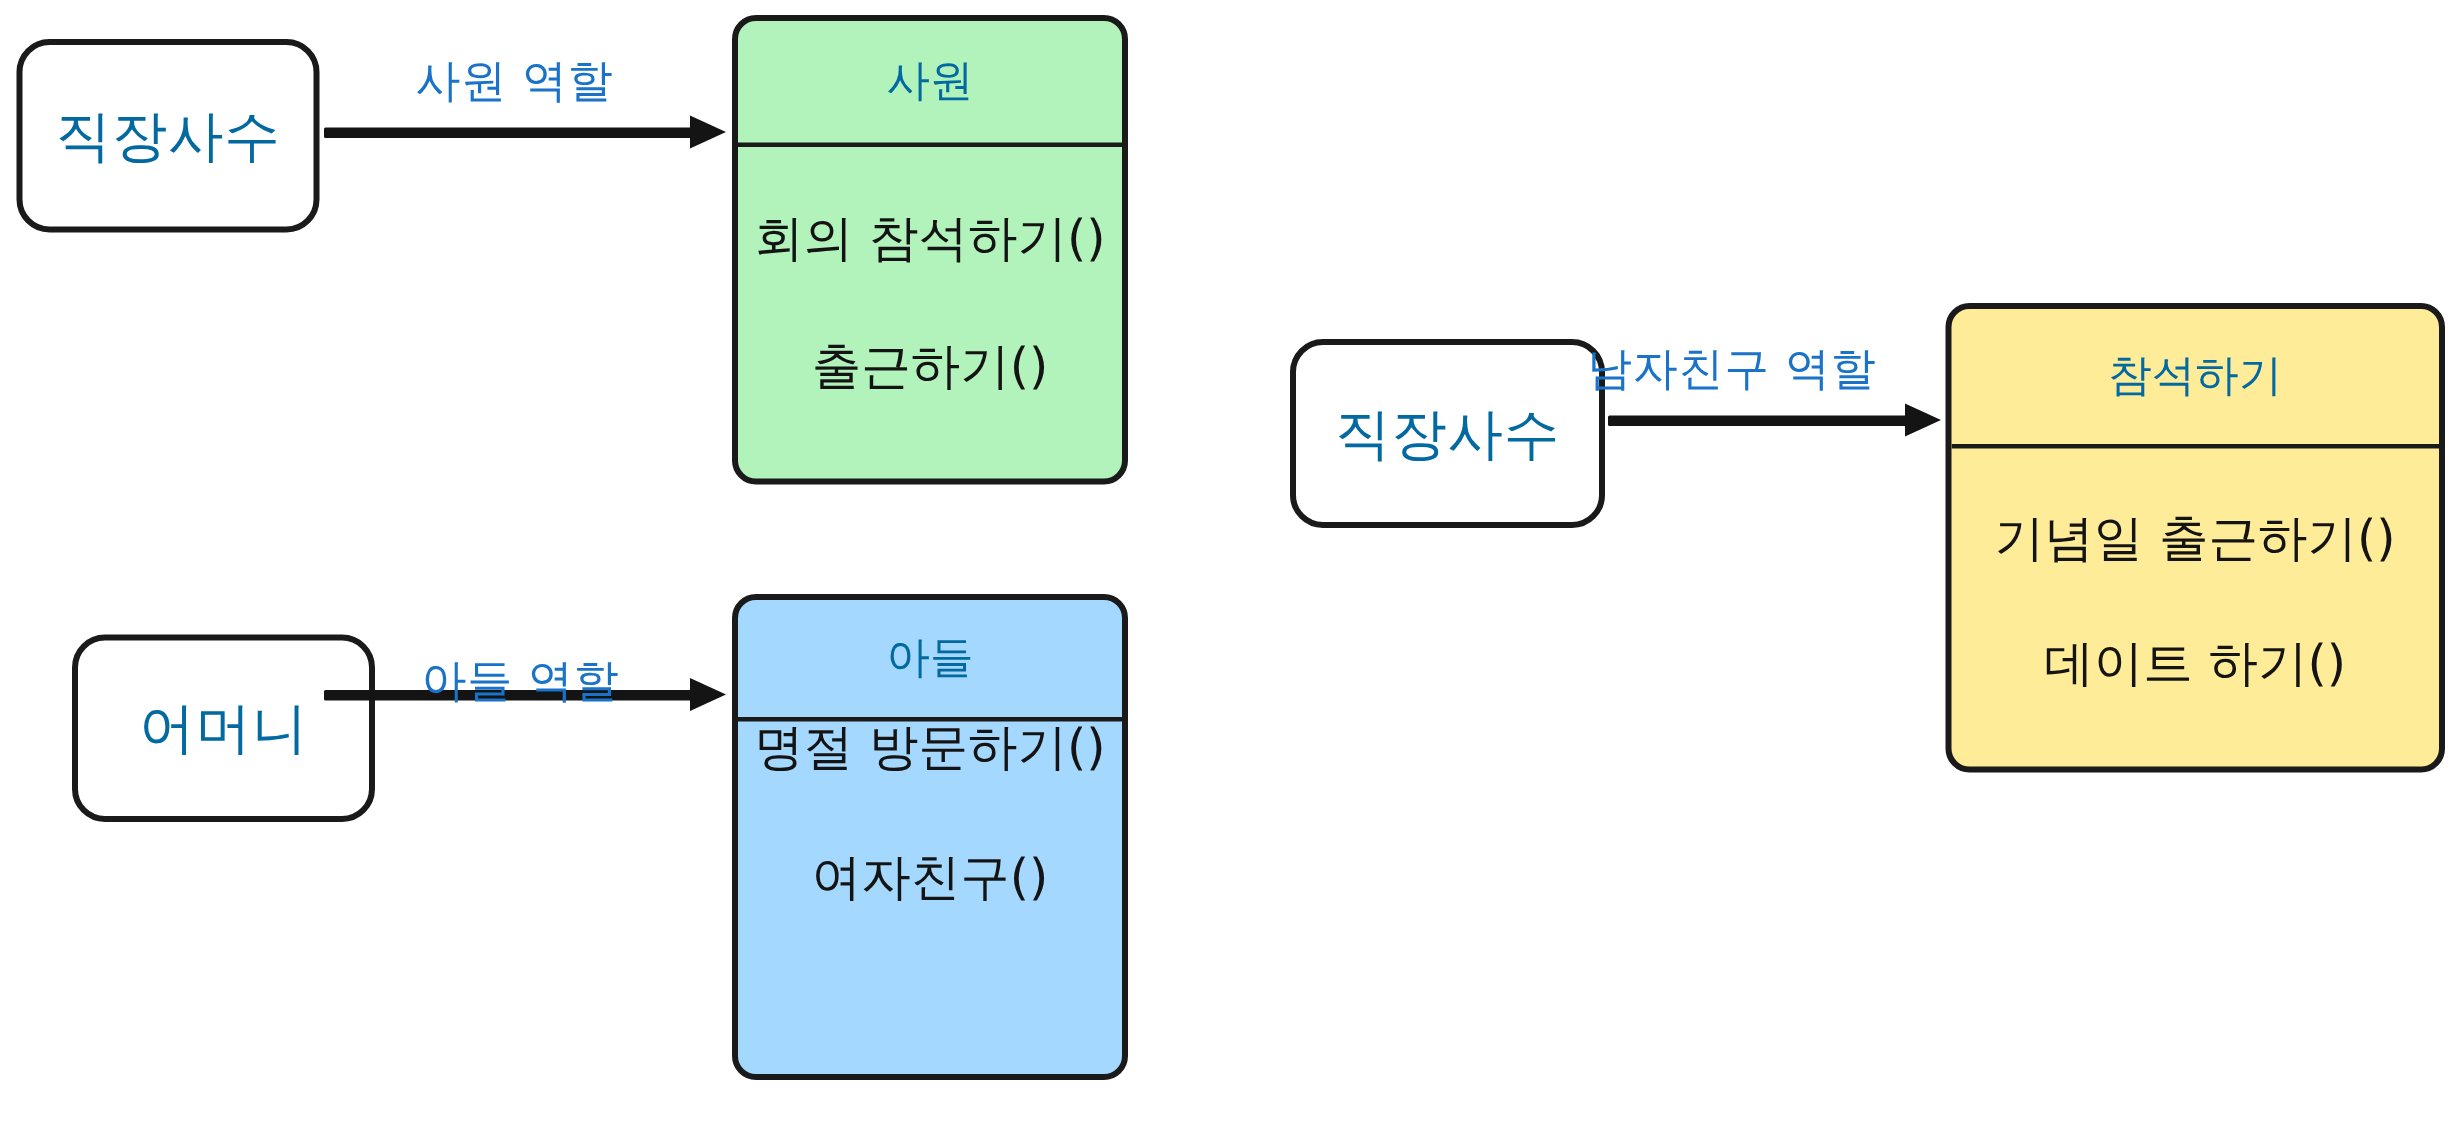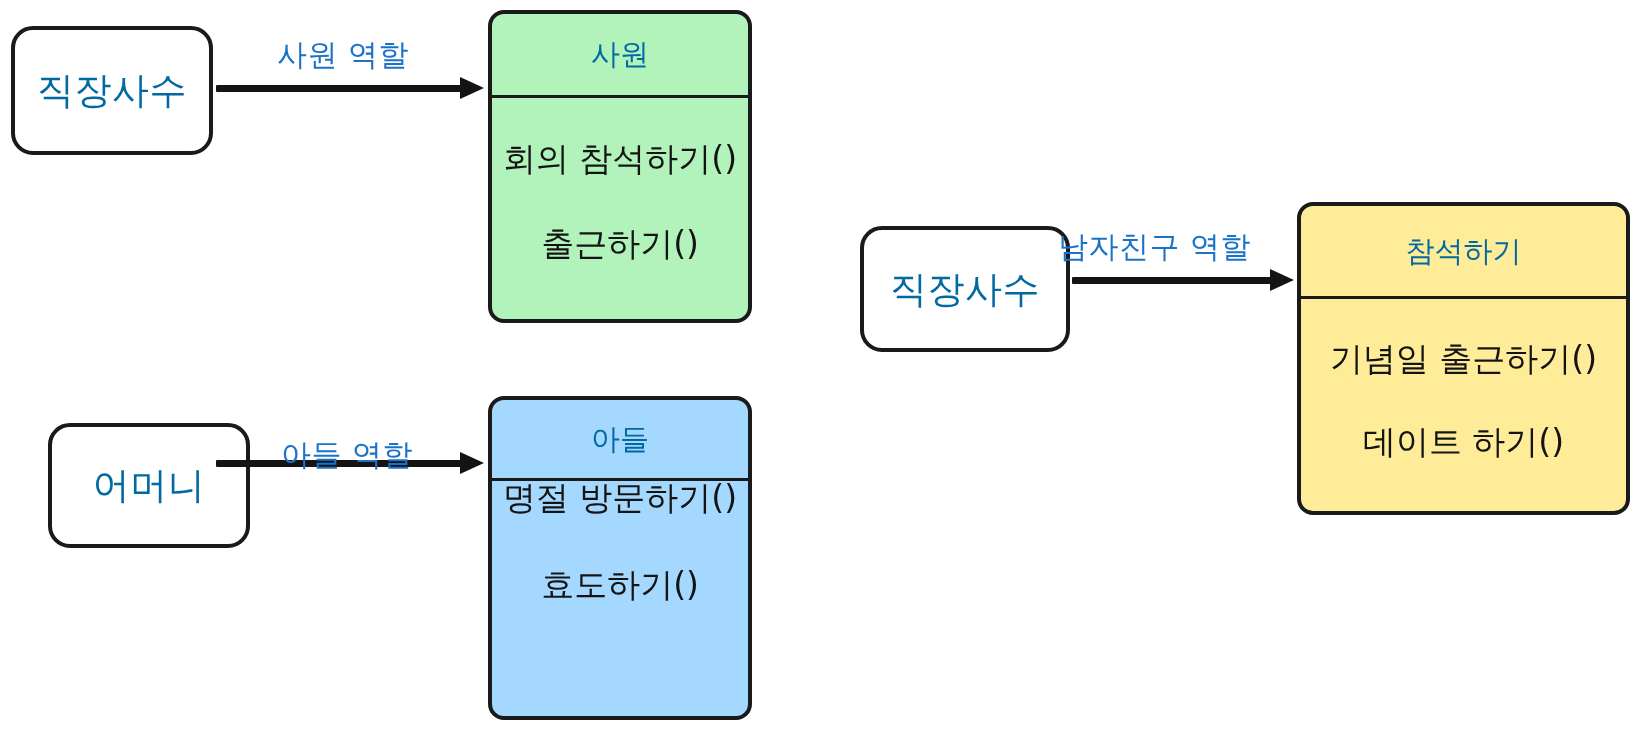--- a/index.html
+++ b/index.html
@@ -142,21 +142,21 @@
     <div class="arrow-head" style="left:244px;"></div>
   </div>
   <div class="edge-label" style="left:281px; top:440px;text-align:right;">아들 역할</div>
 
   <div class="class-box" style="left:488px; top:396px; width:264px; height:324px; background:#a5d8ff;">
     <div class="class-title" style="height:81px;">
       <span class="class-title-text">아들</span>
     </div>
     <div class="class-methods" style="gap:54px;">
       <div class="method-row">명절 방문하기()</div>
-      <div class="method-row">효도하기()</div>
+      <div class="method-row">여자친구()</div>
     </div>
   </div>
 
   <div class="actor-box" style="left:860px; top:226px; width:210px; height:126px;">
     <span class="actor-label">직장사수</span>
   </div>
 
   <div class="arrow" style="left:1072px; top:277px; width:222px;">
     <div class="arrow-line" style="width:200px;"></div>
     <div class="arrow-head" style="left:198px;"></div>

